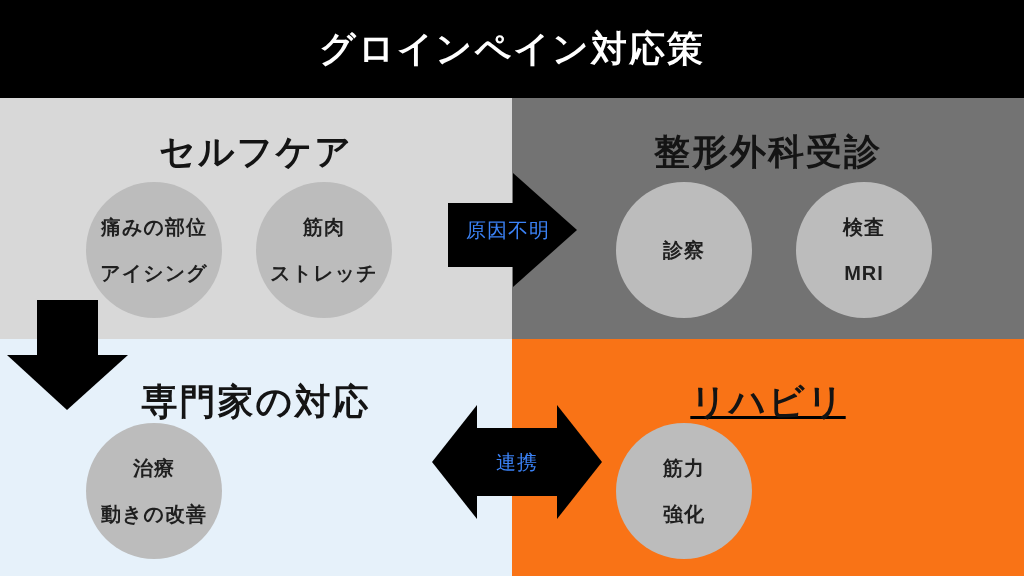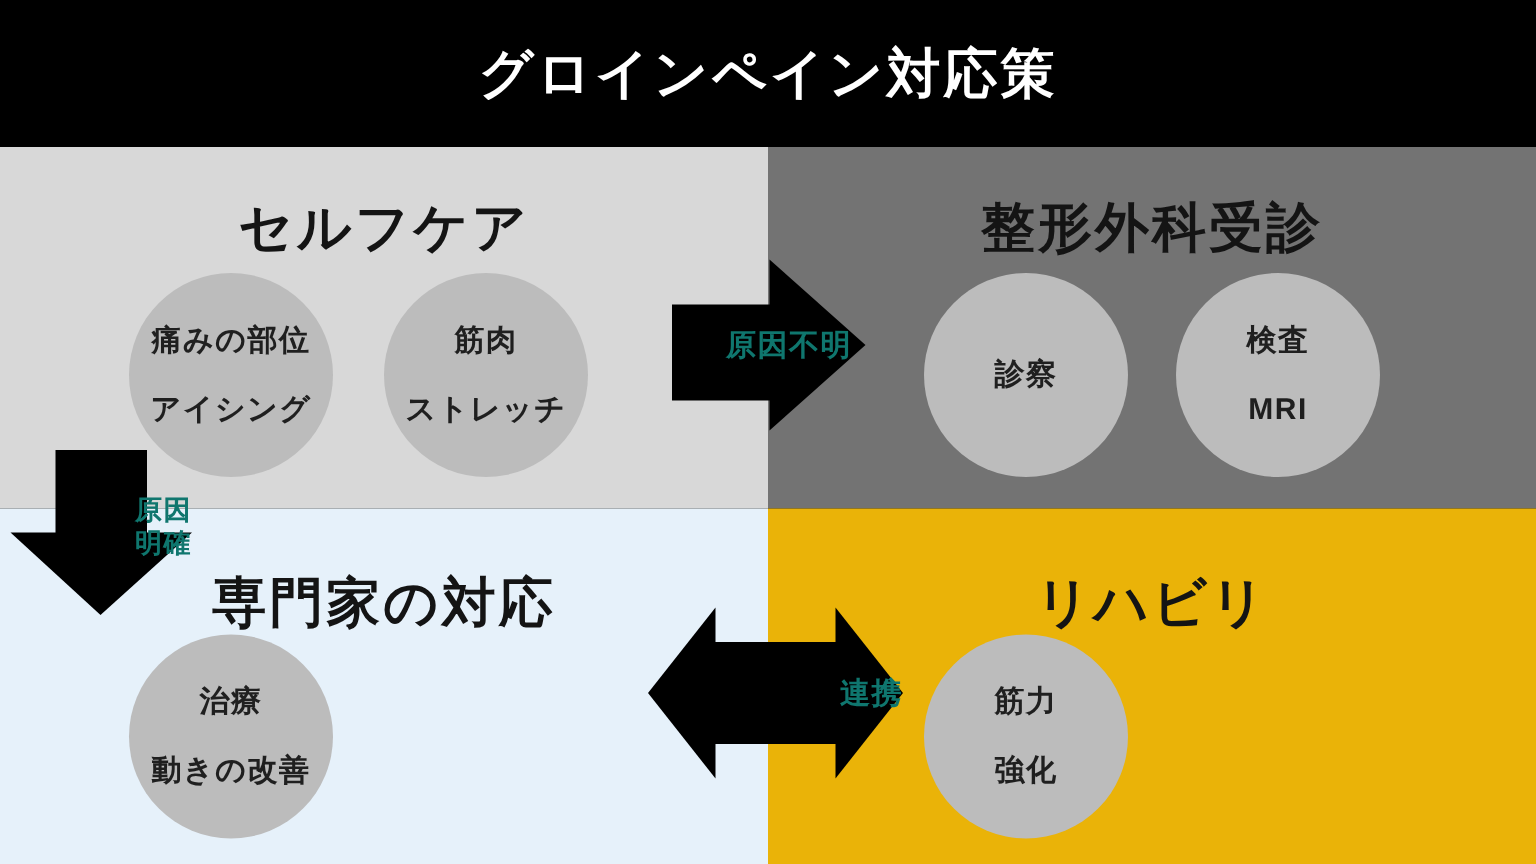--- a/index.html
+++ b/index.html
@@ -32,26 +32,26 @@
     background:#bcbcbc;display:flex;flex-direction:column;
     justify-content:center;align-items:center;row-gap:22px;
   }
   .circle span{
     color:#1f1f1f;font-size:20px;font-weight:700;line-height:24px;
     letter-spacing:1px;white-space:nowrap;
   }
   .circle.pos-a{left:86px;}
   .circle.pos-b{left:256px;}
   .quad.right .circle.pos-a{left:104px;}
-  .quad.right .circle.pos-b{left:272px;justify-content:center;}
+  .quad.right .circle.pos-b{left:284px;justify-content:center;}
   
   .arrow{position:absolute;z-index:5;}
   .arrow .lbl{
-    position:absolute;color:#0f766e;font-size:20px;font-weight:700;
-    text-align:right;letter-spacing:1px;white-space:nowrap;
+    position:absolute;color:#3b82f6;font-size:20px;font-weight:400;
+    text-align:center;letter-spacing:1px;white-space:nowrap;
   }
   
   .arrow-right{left:448px;top:173px;width:129px;height:114px;}
   .arrow-right .body{position:absolute;left:0;top:30px;width:66px;height:64px;background:#000;}
   .arrow-right .head{
     position:absolute;left:65px;top:0;width:0;height:0;
     border-top:57px solid transparent;border-bottom:57px solid transparent;
     border-left:64px solid #000;
   }
   .arrow-right .lbl{left:0;width:120px;top:50%;transform:translateY(-50%);}
@@ -121,38 +121,37 @@
   </section>
 
   <section class="quad bottom left" style="background: rgb(230, 241, 250);">
     <h2>専門家の対応</h2>
     <div class="circle pos-a">
       <span>治療</span>
       <span>動きの改善</span>
     </div>
   </section>
 
-  <section class="quad bottom right" style="background: #eab308;">
+  <section class="quad bottom right" style="background: #f97316; text-decoration: underline;">
     <h2>リハビリ</h2>
     <div class="circle pos-a">
       <span>筋力</span>
       <span>強化</span>
     </div>
   </section>
 
   <div class="arrow arrow-right">
     <div class="body"></div>
     <div class="head"></div>
     <span class="lbl">原因不明</span>
   </div>
 
   <div class="arrow arrow-down arrow-down-left">
     <div class="body"></div>
     <div class="head"></div>
-    <span class="lbl"><span>原因</span><br><span>明確</span></span>
   </div>
 
 
   <div class="arrow arrow-double">
     <div class="head-l"></div>
     <div class="body"></div>
     <div class="head-r"></div>
     <span class="lbl">連携</span>
   </div>
 

